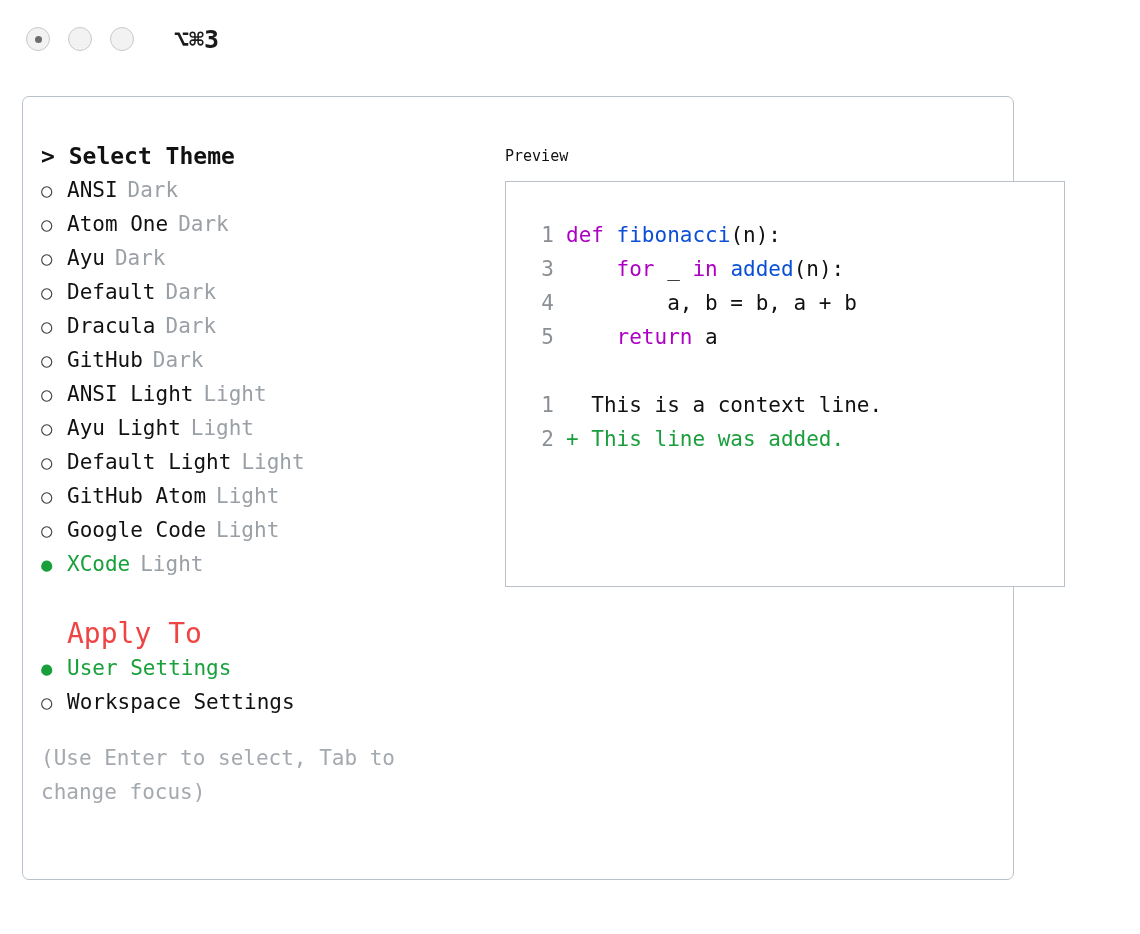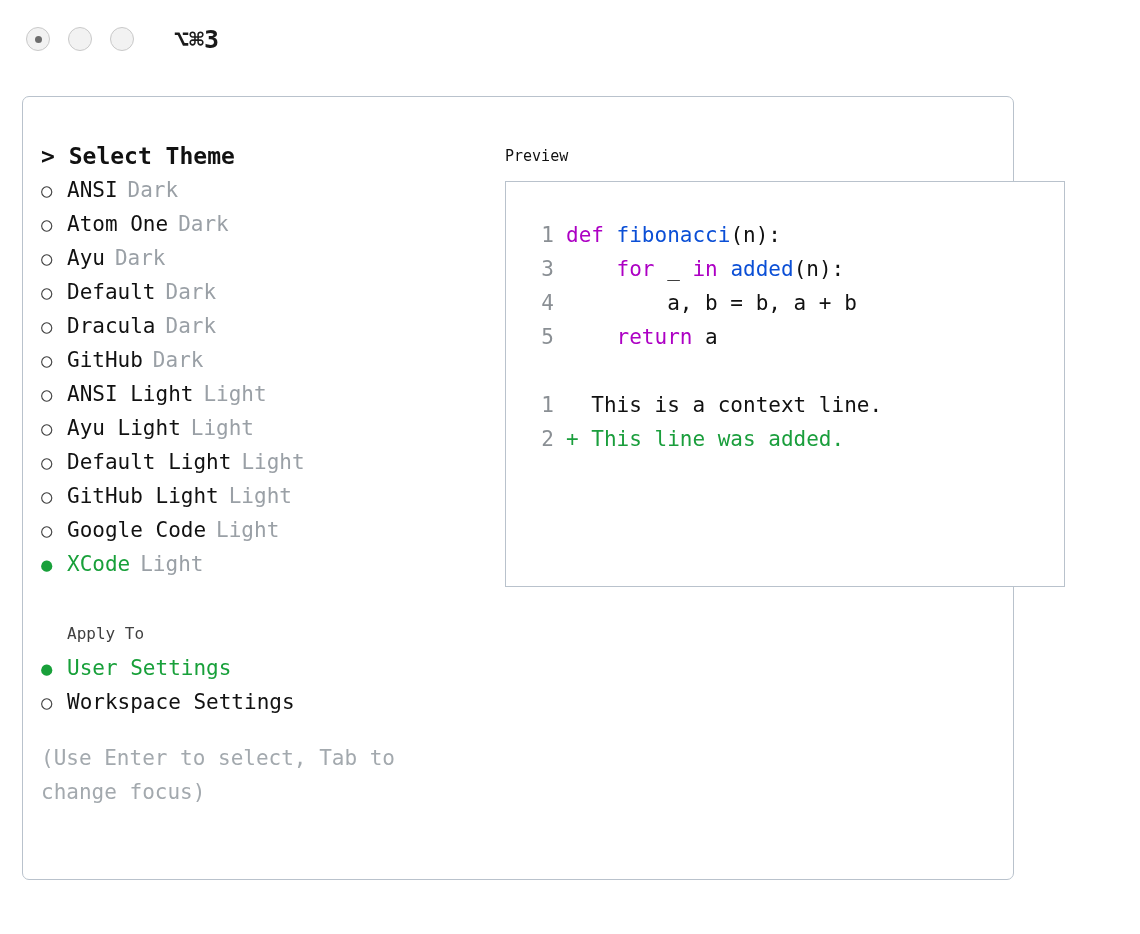--- a/index.html
+++ b/index.html
@@ -111,22 +111,22 @@
   .label.sel {
     color: #18a03a;
   }
   .variant {
     color: #9aa0a6;
     margin-left: 10px;
   }
   .spacer-lg { height: 36px; }
   .spacer-sm { height: 22px; }
   .apply-title {
-    font-size: 16px;
-    color: #404040;
+    font-size: 28px;
+    color: #ef4444;
     line-height: 34px;
     padding-left: 26px;
     white-space: pre;
   }
   .hint {
     color: #a3a9ae;
     font-size: 21px;
     line-height: 34px;
     width: 420px;
     white-space: pre-wrap;
@@ -188,21 +188,21 @@
         <div class="theme-list" id="theme-list">
             <div class="row"><span class="bullet">○</span><span class="label">ANSI</span><span class="variant">Dark</span></div>
             <div class="row"><span class="bullet">○</span><span class="label">Atom One</span><span class="variant">Dark</span></div>
             <div class="row"><span class="bullet">○</span><span class="label">Ayu</span><span class="variant">Dark</span></div>
             <div class="row"><span class="bullet">○</span><span class="label">Default</span><span class="variant">Dark</span></div>
             <div class="row"><span class="bullet">○</span><span class="label">Dracula</span><span class="variant">Dark</span></div>
             <div class="row"><span class="bullet">○</span><span class="label">GitHub</span><span class="variant">Dark</span></div>
             <div class="row"><span class="bullet">○</span><span class="label">ANSI Light</span><span class="variant">Light</span></div>
             <div class="row"><span class="bullet">○</span><span class="label">Ayu Light</span><span class="variant">Light</span></div>
             <div class="row"><span class="bullet">○</span><span class="label">Default Light</span><span class="variant">Light</span></div>
-            <div class="row"><span class="bullet">○</span><span class="label">GitHub Light</span><span class="variant">Light</span></div>
+            <div class="row"><span class="bullet">○</span><span class="label">GitHub Atom</span><span class="variant">Light</span></div>
             <div class="row"><span class="bullet">○</span><span class="label">Google Code</span><span class="variant">Light</span></div>
             <div class="row"><span class="bullet sel">●</span><span class="label sel">XCode</span><span class="variant">Light</span></div>
           </div>
 
         <div class="spacer-lg"></div>
         <div class="apply-title">Apply To</div>
         <div id="apply-list">
             <div class="row"><span class="bullet sel">●</span><span class="label sel">User Settings</span></div>
             <div class="row"><span class="bullet">○</span><span class="label">Workspace Settings</span></div>
           </div>

